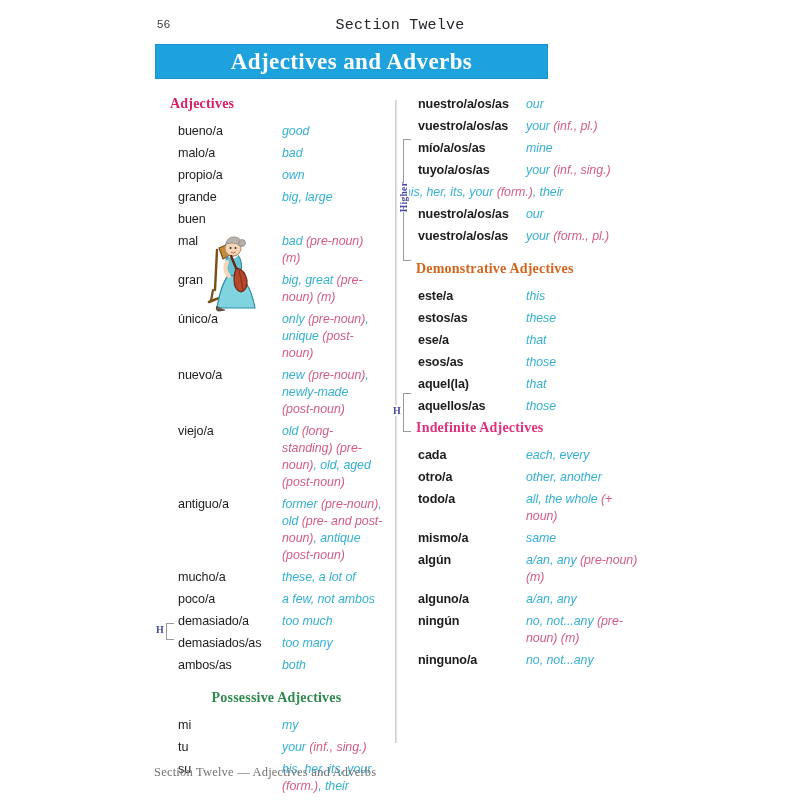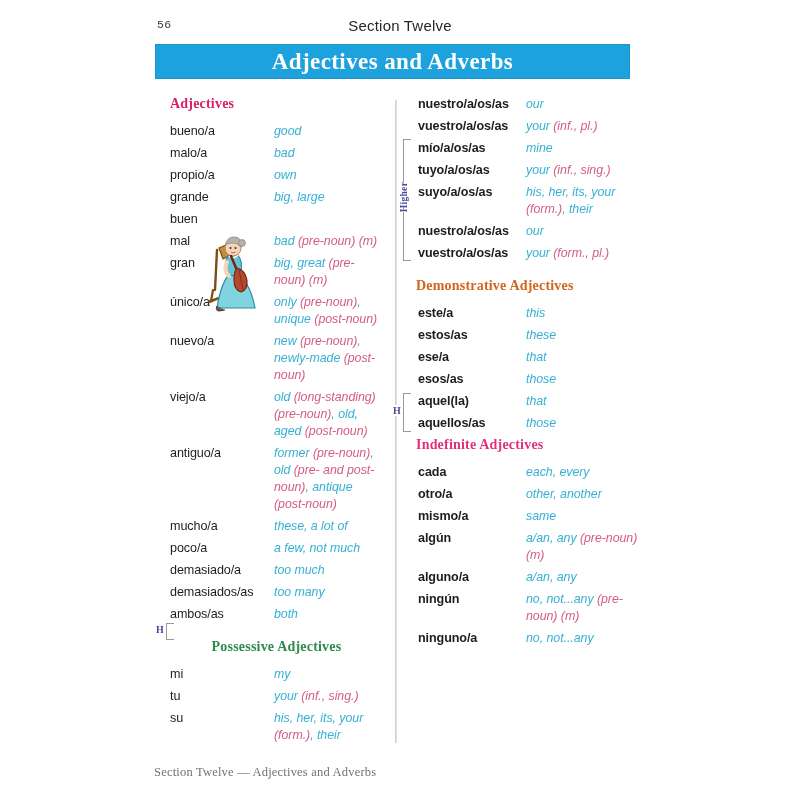--- a/index.html
+++ b/index.html
@@ -14,41 +14,41 @@
     background: #ffffff;
     font-family: "Liberation Sans", sans-serif;
     overflow: hidden;
   }
 
   
   .page-number {
     position: absolute;
     left: 157px;
     top: 18px;
-    font-family: Liberation Mono, monospace;
+    font-family: Liberation Sans, sans-serif;
     font-size: 11.5px;
     color: #3c3c3c;
     letter-spacing: .3px;
   }
   .section-kicker {
     position: absolute;
     left: 0;
     right: 0;
     top: 17px;
     text-align: center;
-    font-family: Liberation Sans, sans-serif;
+    font-family: Liberation Mono, monospace;
     font-size: 15px;
     color: #23272b;
     letter-spacing: .2px;
   }
   .title-bar {
     position: absolute;
     left: 155px;
     top: 44px;
-    width: 475px;
+    width: 393px;
     height: 35px;
     background: #1ea2de;
     box-shadow: inset 0 0 0 1px #1b93cc;
     display: flex;
     align-items: center;
     justify-content: center;
   }
   .title-bar-text {
     font-family: "Liberation Serif", serif;
     font-weight: bold;
@@ -93,21 +93,21 @@
     display: flex;
     margin-bottom: 5px;
   }
   .term {
     flex: 0 0 auto;
     font-size: 12.6px;
     color: #1d1d1d;
     line-height: 17px;
     letter-spacing: -.1px;
   }
-  .col-left  .term { width: 104px; margin-left: 12px; }
+  .col-left  .term { width: 104px; margin-left: 20px; }
   .col-right .term { width: 108px; margin-left: 14px; font-weight: bold; }
 
   .gloss {
     flex: 1 1 auto;
     font-size: 12.4px;
     font-style: italic;
     color: #36b0d4;
     line-height: 17px;
     letter-spacing: -.05px;
   }
@@ -222,21 +222,21 @@
       <div class="entry">
         <div class="term">antiguo/a</div>
         <div class="gloss">former <span class="qual">(pre-noun)</span>, old <span class="qual">(pre- and post-noun)</span>, antique <span class="qual">(post-noun)</span></div>
       </div>
       <div class="entry">
         <div class="term">mucho/a</div>
         <div class="gloss">these, a lot of</div>
       </div>
       <div class="entry">
         <div class="term">poco/a</div>
-        <div class="gloss">a few, not much</div>
+        <div class="gloss">a few, not ambos</div>
       </div>
       <div class="entry">
         <div class="term">demasiado/a</div>
         <div class="gloss">too much</div>
       </div>
       <div class="entry">
         <div class="term">demasiados/as</div>
         <div class="gloss">too many</div>
       </div>
       <div class="entry">
@@ -268,21 +268,20 @@
       </div>
       <div class="entry">
         <div class="term">mío/a/os/as</div>
         <div class="gloss">mine</div>
       </div>
       <div class="entry">
         <div class="term">tuyo/a/os/as</div>
         <div class="gloss">your <span class="qual">(inf., sing.)</span></div>
       </div>
       <div class="entry">
-        <div class="term">suyo/a/os/as</div>
         <div class="gloss">his, her, its, your <span class="qual">(form.)</span>, their</div>
       </div>
       <div class="entry">
         <div class="term">nuestro/a/os/as</div>
         <div class="gloss">our</div>
       </div>
       <div class="entry">
         <div class="term">vuestro/a/os/as</div>
         <div class="gloss">your <span class="qual">(form., pl.)</span></div>
       </div>
@@ -312,20 +311,24 @@
         <div class="gloss">those</div>
       </div>
       <div class="heading pink" style="margin-top: 0;">Indefinite Adjectives</div>
       <div class="entry">
         <div class="term">cada</div>
         <div class="gloss">each, every</div>
       </div>
       <div class="entry">
         <div class="term">otro/a</div>
         <div class="gloss">other, another</div>
+      </div>
+      <div class="entry">
+        <div class="term">todo/a</div>
+        <div class="gloss">all, the whole <span class="qual">(+ noun)</span></div>
       </div>
       <div class="entry">
         <div class="term">mismo/a</div>
         <div class="gloss">same</div>
       </div>
       <div class="entry">
         <div class="term">algún</div>
         <div class="gloss">a/an, any <span class="qual">(pre-noun)</span> <span class="qual">(m)</span></div>
       </div>
       <div class="entry">

